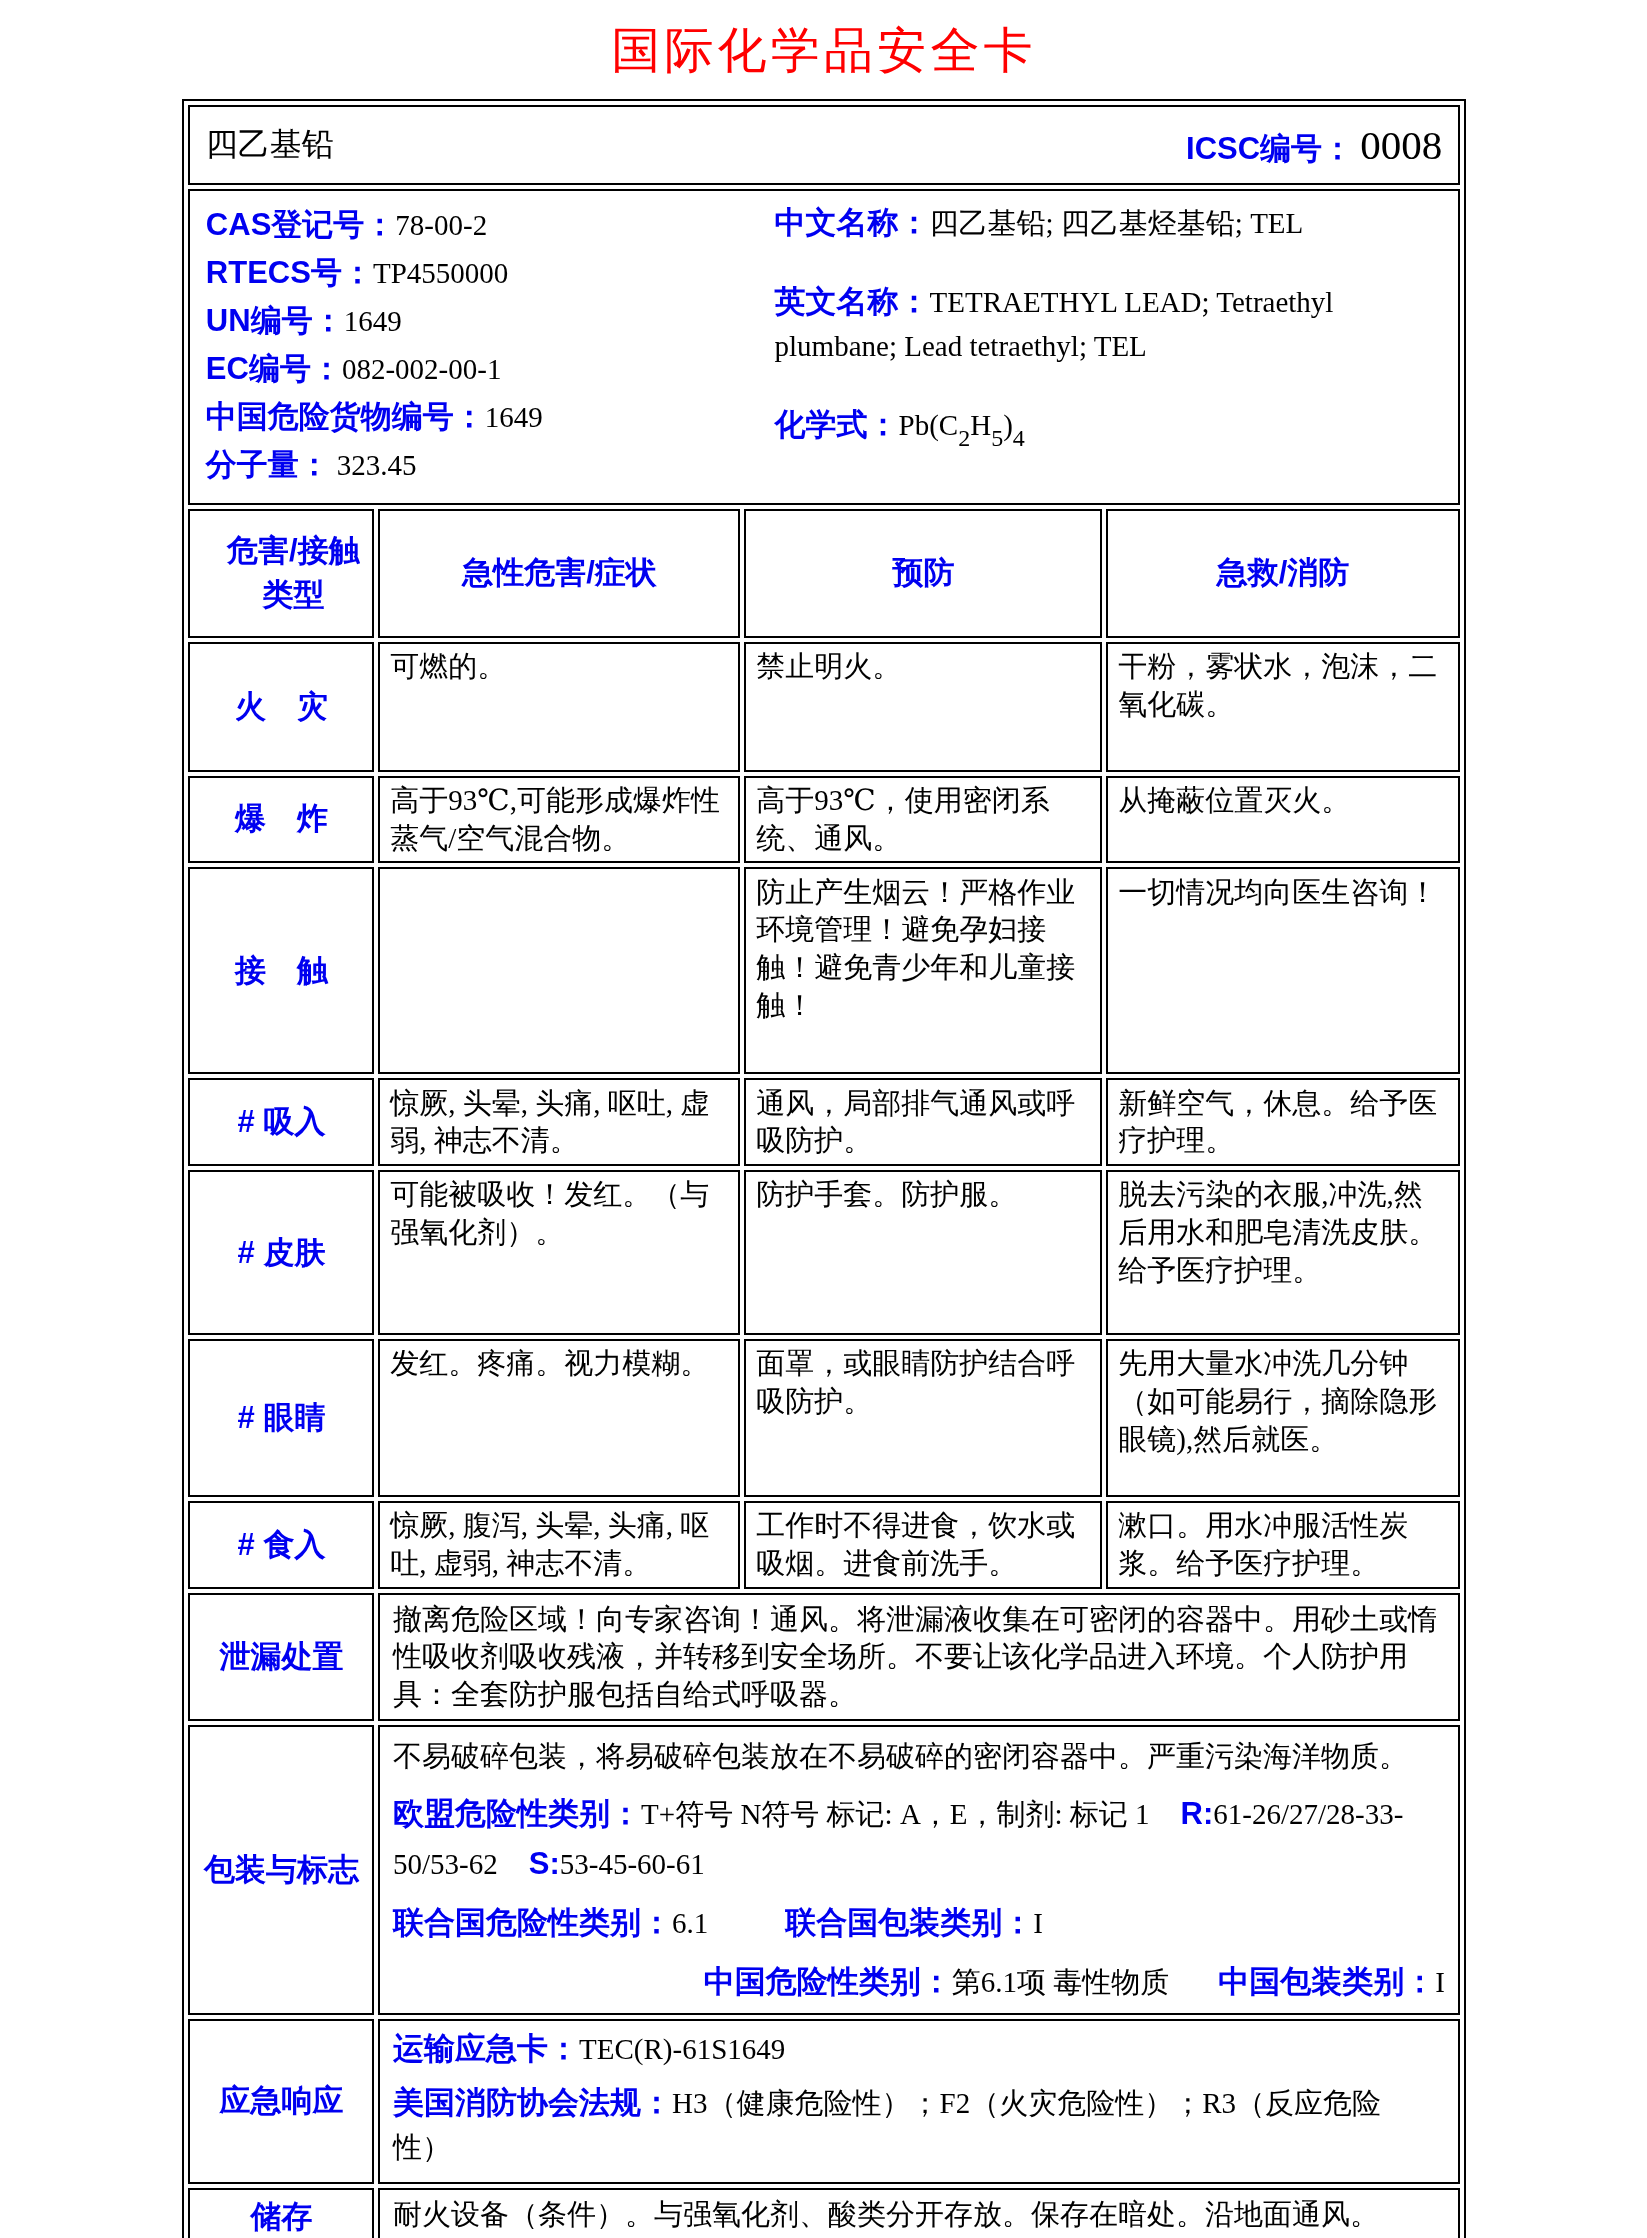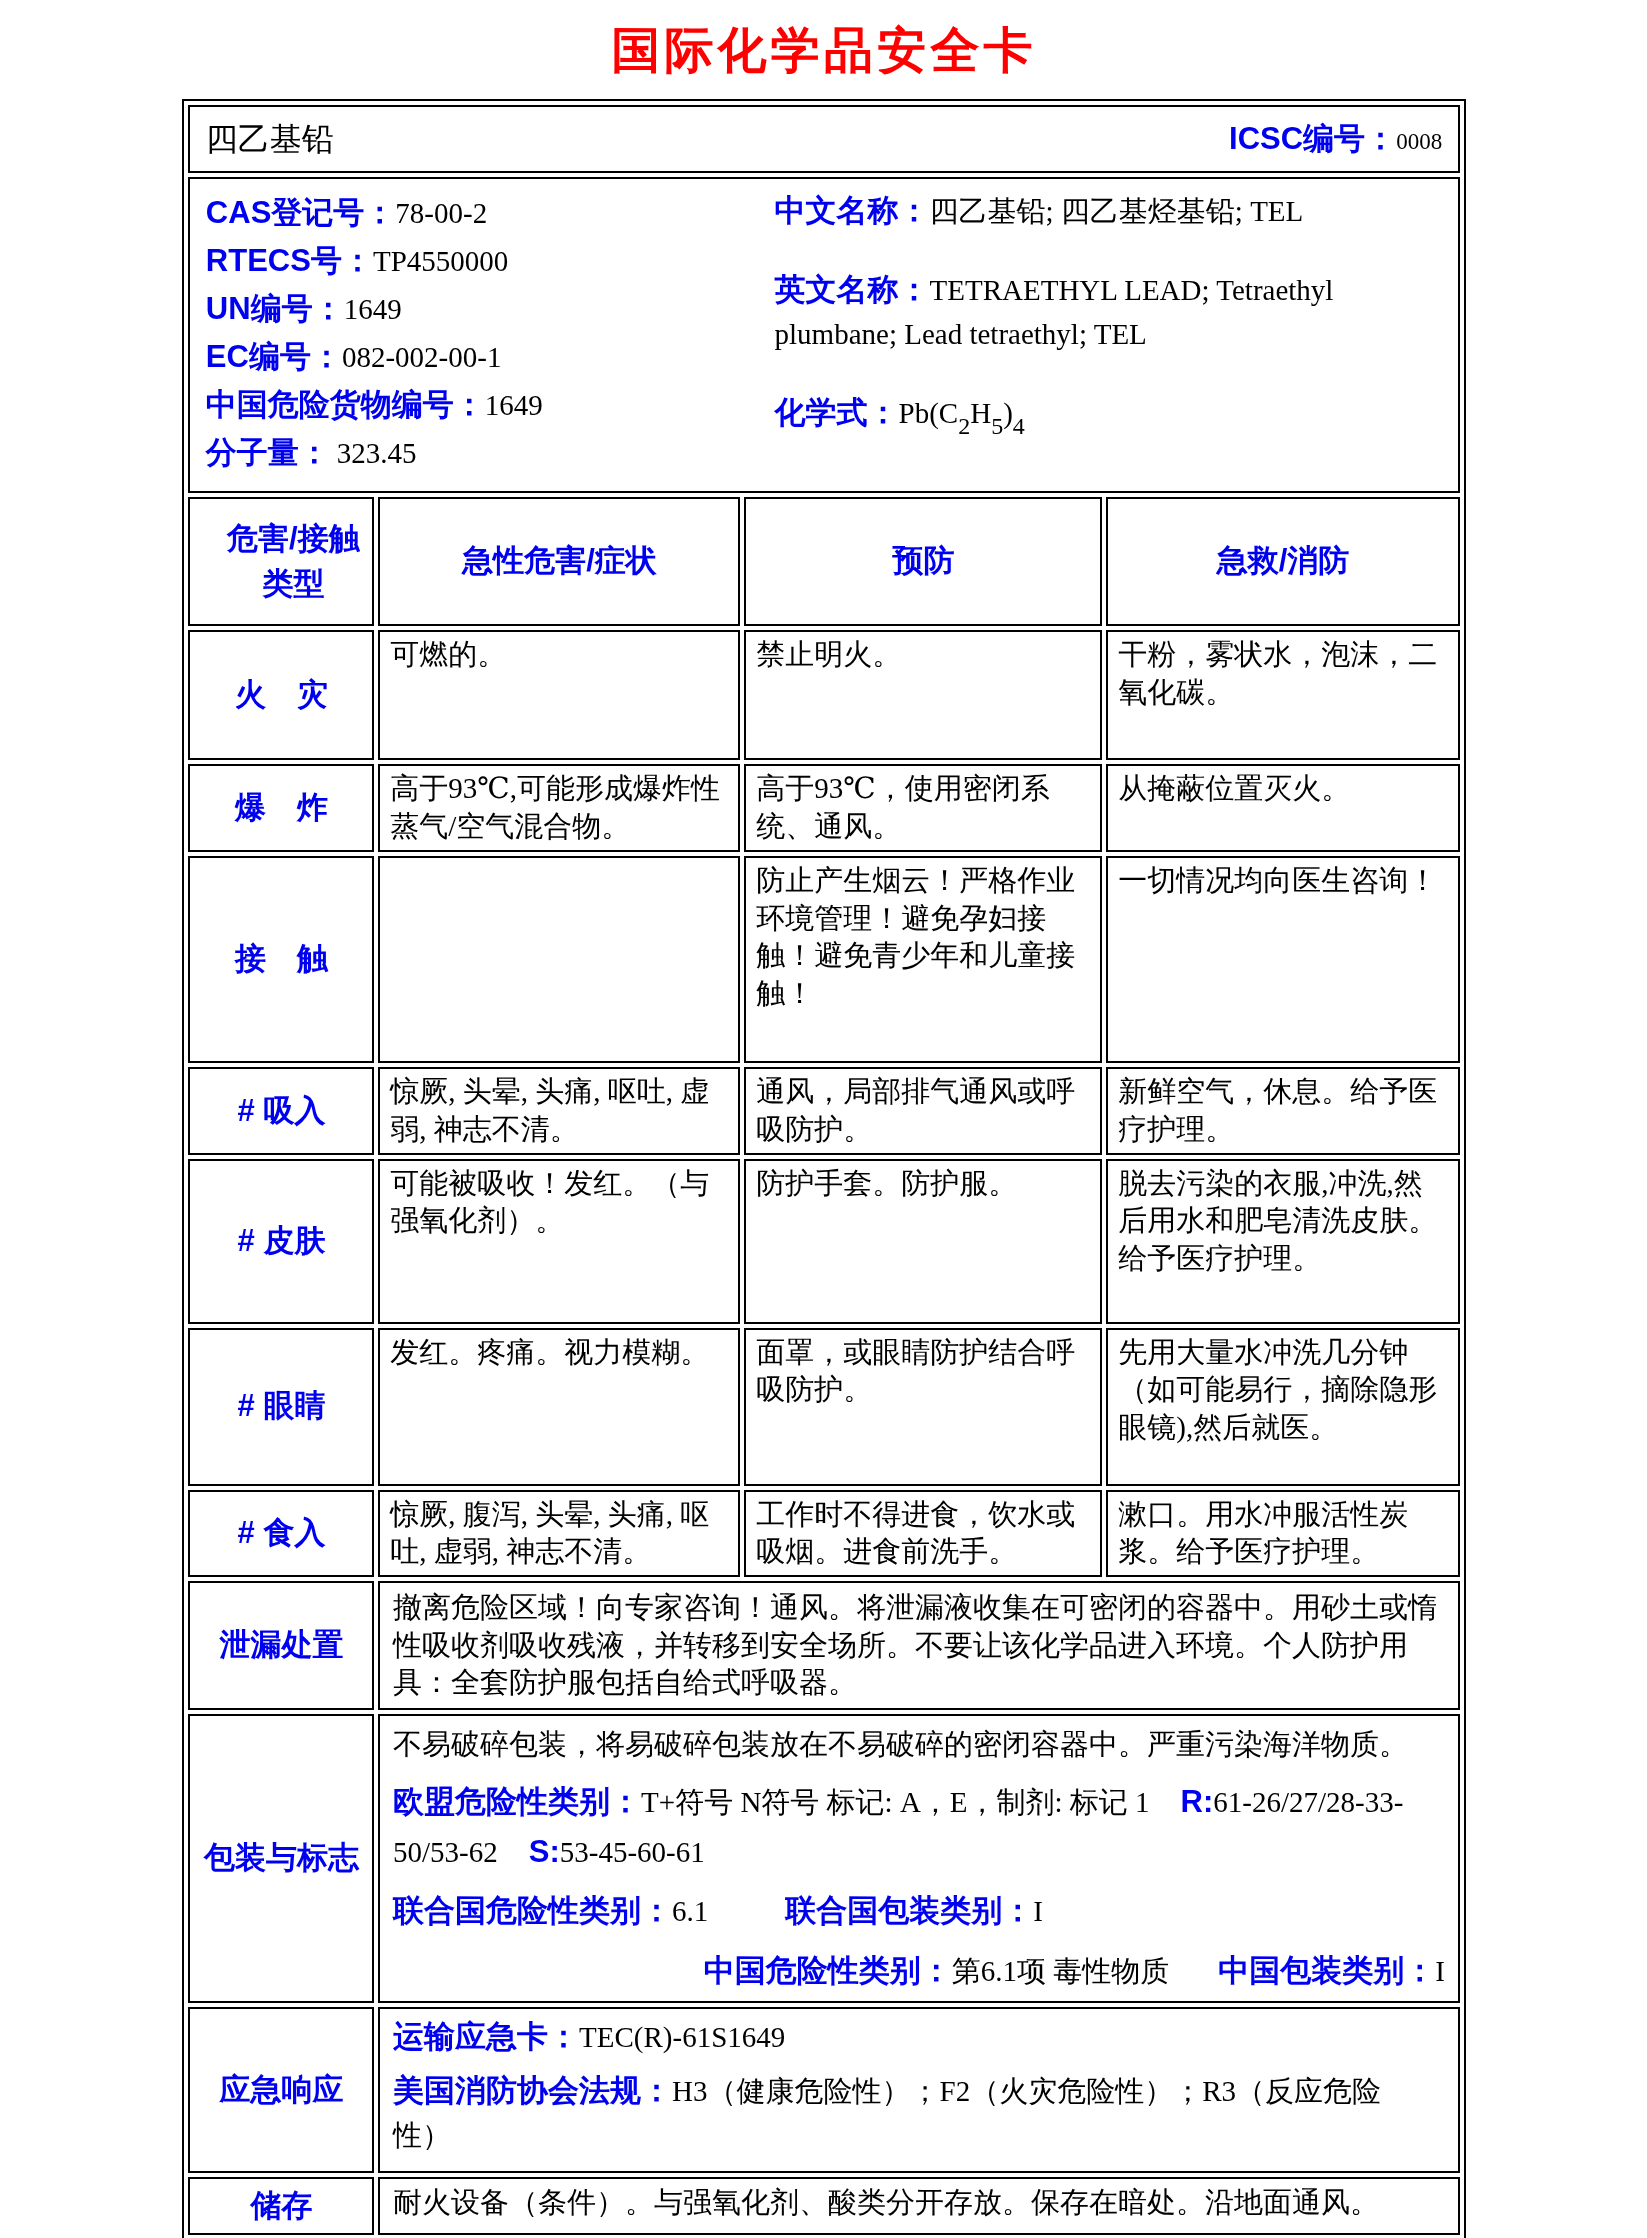--- a/index.html
+++ b/index.html
@@ -7,21 +7,21 @@
     --red:#ff0000;
     --ink:#000000;
   }
   html,body{margin:0;padding:0;}
   body{
     width:1648px;height:2239px;overflow:hidden;background:#ffffff;
     font-family:"Liberation Serif","DejaVu Serif",serif;color:var(--ink);
   }
   .page-title{
     margin:18px 0 15.4px 0;text-align:center;
-    font-size:49px;font-weight:bold;letter-spacing:4.2px;color:var(--red);
+    font-size:49px;font-weight:normal;letter-spacing:4.2px;color:var(--red);
     font-family:"Liberation Serif","DejaVu Serif",serif;
   }
   table.card{
     width:1259px;margin:0 auto;table-layout:fixed;
     border-collapse:separate;border-spacing:4.2px;
     border:2.8px solid var(--ink);background:#ffffff;
   }
   td{
     border:2.1px solid var(--ink);
     padding:4.2px 9.8px;
@@ -31,21 +31,21 @@
   }
   .blue{
     color:var(--blue);font-weight:bold;
     font-family:"Liberation Sans","DejaVu Sans",sans-serif;
   }
   
   .name-row-cell{padding:11.2px 15.4px;}
   .name-flex{display:flex;justify-content:space-between;align-items:center;}
   .chem-name{font-size:32px;}
   .icsc-label{font-size:31px;}
-  .icsc-value{font-size:23px;}
+  .icsc-value{font-size:41px;margin-left:7px;}
   
   .id-row-cell{padding:9.8px 15.4px 14px 15.4px;}
   .id-flex{display:flex;}
   .id-left{width:46%;line-height:1.55;}
   .id-left .id-line{white-space:nowrap;}
   .id-right{width:54%;line-height:1.45;}
   .id-right p{margin:0;}
   .p-cn{margin-bottom:34px !important;}
   .p-formula{margin-top:36px !important;}
   .lbl{font-size:31px;}

